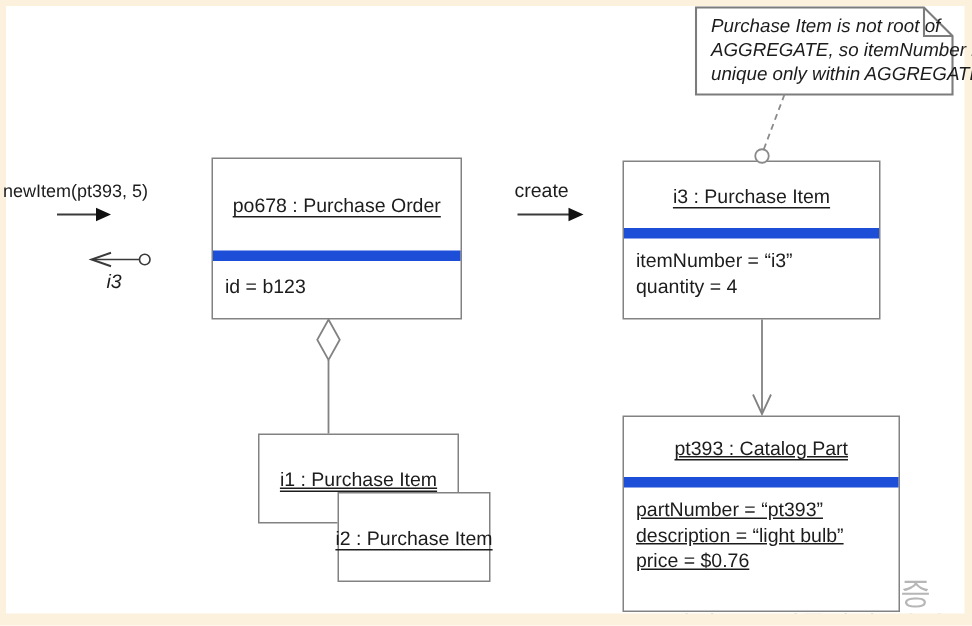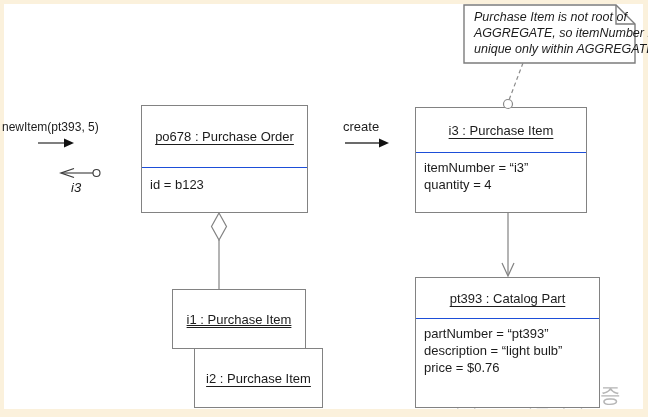--- a/index.html
+++ b/index.html
@@ -14,21 +14,21 @@
   }
   .obj-box{
     position:absolute; background:#ffffff; border:1px solid #828282;
     box-sizing:border-box; z-index:1; color:#1c1c1c;
   }
   .obj-title{
     display:flex; align-items:center; justify-content:center;
     font-size:13px; text-decoration:underline; text-underline-offset:3px;
     color:#1c1c1c; white-space:nowrap;
   }
-  .obj-title.sep{ border-bottom:1px solid #1d4ed8; }
+  .obj-title.sep{ border-bottom:7px solid #1d4ed8; }
   .obj-attrs{
     padding:6px 0 0 8px; font-size:13px; line-height:17px; color:#1c1c1c;
   }
   .note-box{ position:absolute; left:463px; top:4px; width:173px; height:60px; z-index:1;}
   .note-text{
     position:absolute; left:11px; top:5px; font-size:12.5px; font-style:italic;
     line-height:16px; color:#1c1c1c; white-space:nowrap;
   }
   .lbl{ position:absolute; font-size:13px; color:#1c1c1c; z-index:1; white-space:nowrap;}
   #connectors{ position:absolute; left:0; top:0; z-index:3; pointer-events:none; }
@@ -71,34 +71,34 @@
   </div>
 
   <div class="obj-box" style="left:415px; top:107px; width:172px; height:106px;">
     <div class="obj-title sep" style="height:44px;">i3 : Purchase Item</div>
     <div class="obj-attrs">
       <div>itemNumber = “i3”</div>
       <div>quantity = 4</div>
     </div>
   </div>
 
-  <div class="obj-box" style="left:415px; top:277px; width:185px; height:131px;">
+  <div class="obj-box" style="left:415px; top:277px; width:185px; height:131px;text-decoration:underline;">
     <div class="obj-title sep" style="height:40px;">pt393 : Catalog Part</div>
     <div class="obj-attrs">
       <div>partNumber = “pt393”</div>
       <div>description = “light bulb”</div>
       <div>price = $0.76</div>
     </div>
   </div>
 
   <div class="obj-box" style="left:172px; top:289px; width:134px; height:60px; z-index:1;text-decoration:underline;">
     <div class="obj-title" style="height:58px;">i1 : Purchase Item</div>
   </div>
 
-  <div class="obj-box" style="left:194px; top:328px; width:129px; height:60px; z-index:2;margin-top:20px;">
+  <div class="obj-box" style="left:225px; top:328px; width:102px; height:60px; z-index:2;">
     <div class="obj-title" style="height:58px;">i2 : Purchase Item</div>
   </div>
 
   <div class="lbl" style="left:2px; top:120px; font-size:12px;">newItem(pt393, 5)</div>
   <div class="lbl" style="left:343px; top:119px;">create</div>
   <div class="lbl" style="left:71px; top:180px;font-style:italic;">i3</div>
 
   <svg id="connectors" width="648" height="417">
 
     <line x1="523" y1="63" x2="509" y2="100" stroke="#8a8a8a" stroke-width="1.2" stroke-dasharray="4,3"></line>

